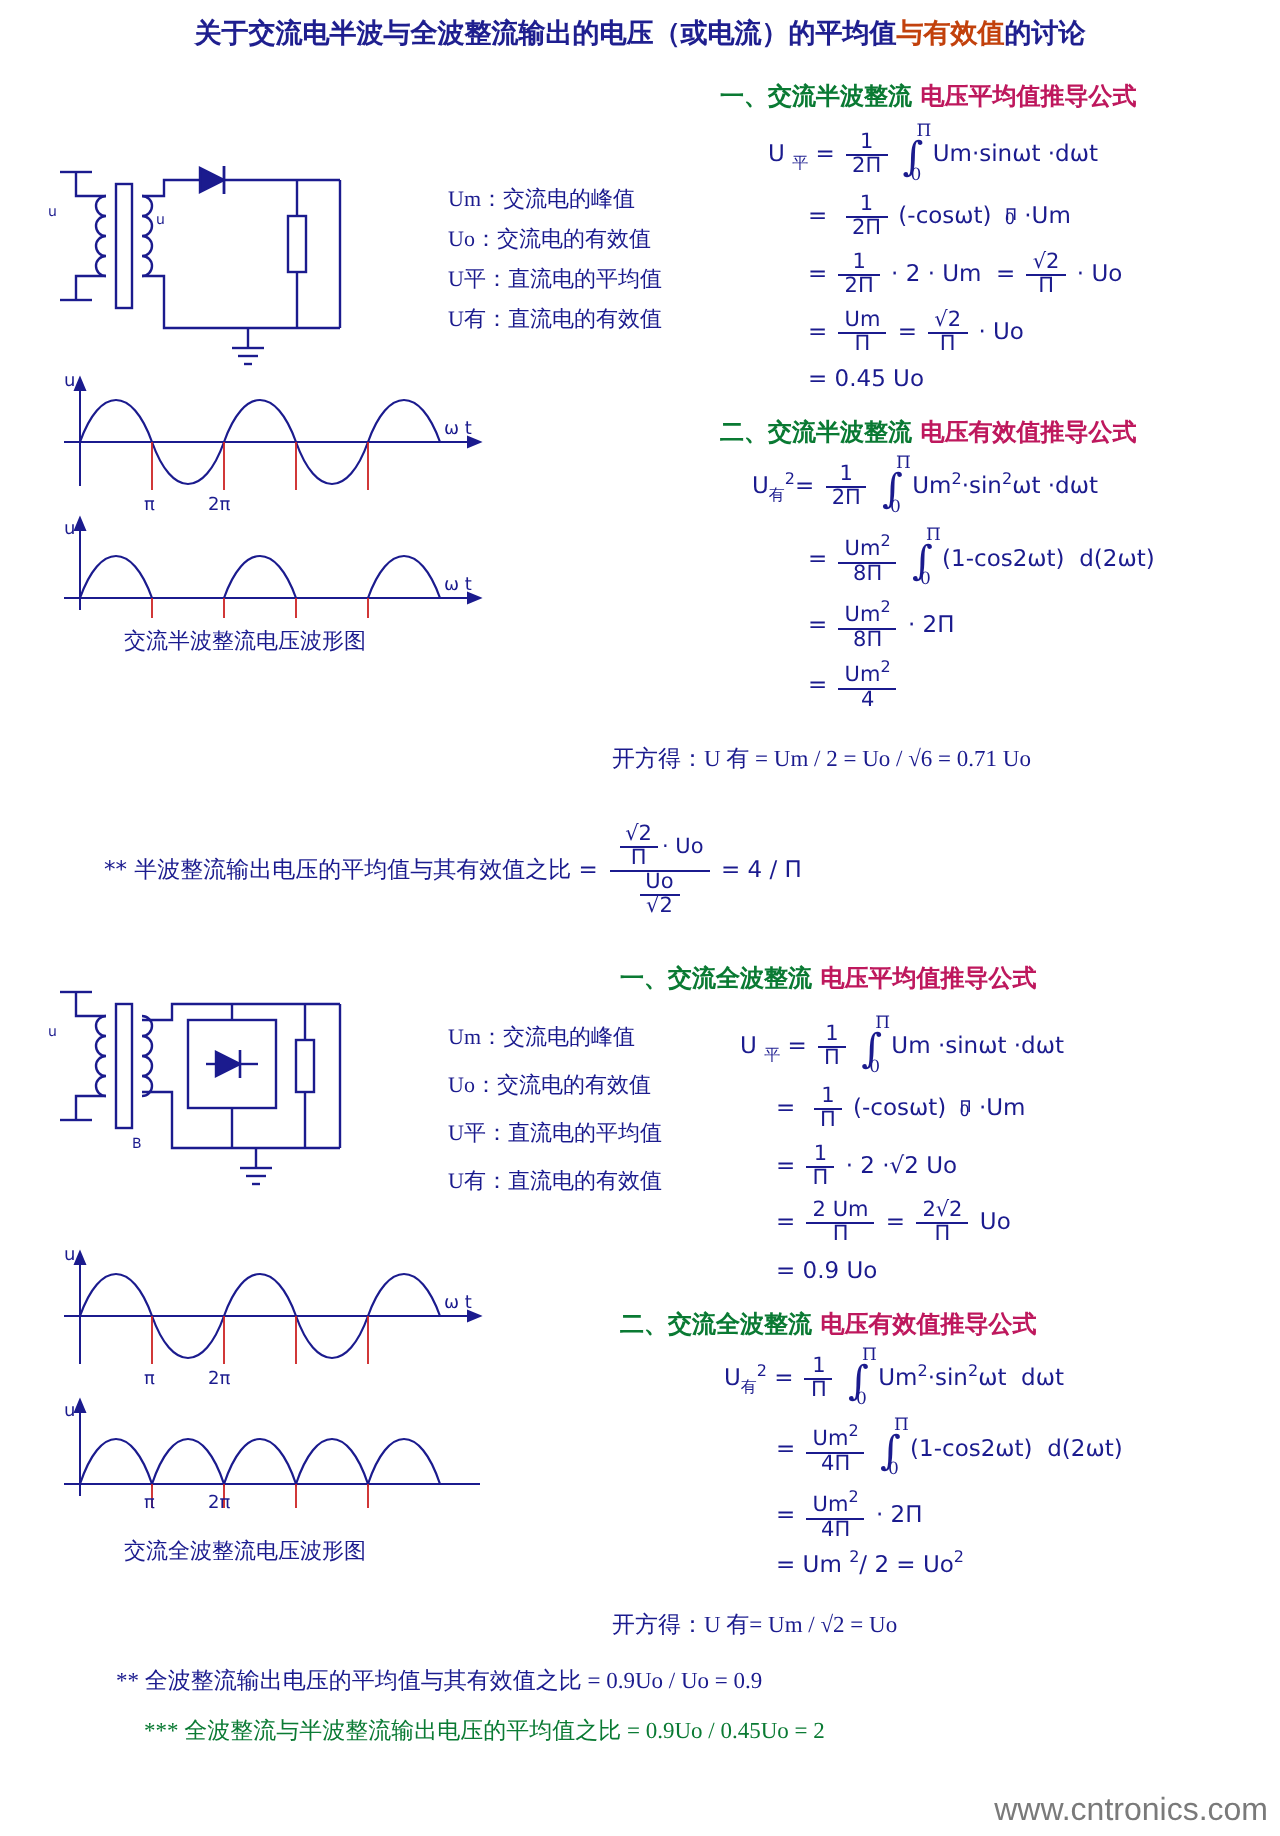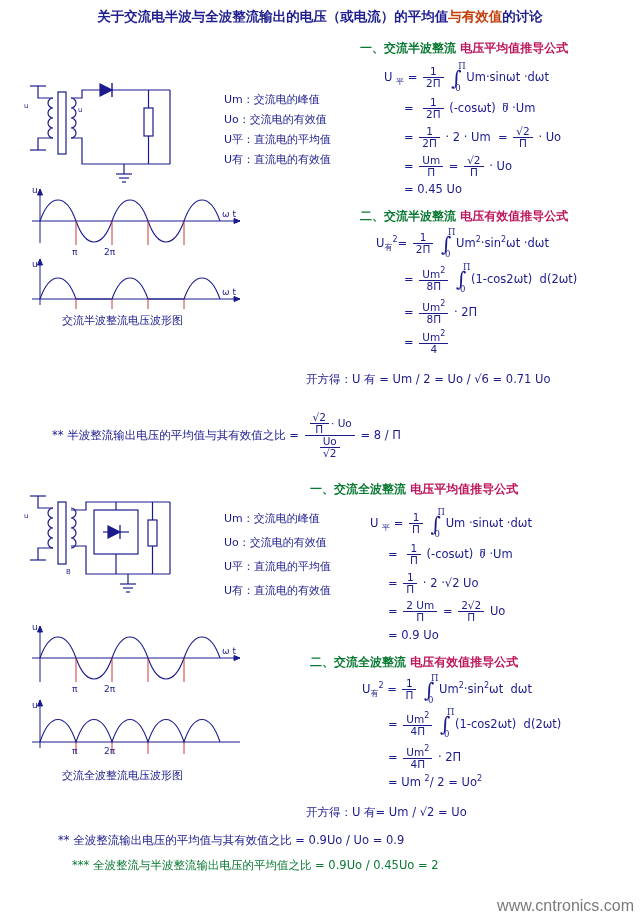--- a/index.html
+++ b/index.html
@@ -34,20 +34,21 @@
   }
   .title .hl {
     color: #c2410c;
   }
   
   .txt {
     position: absolute;
     font-size: 11px;
     color: #1b1b8e;
     white-space: nowrap;
+    font-family: Liberation Serif, serif;
   }
   .green { color: #0a7a33; margin-left: 24px; }
 
   .heading {
     position: absolute;
     font-size: 12px;
     font-weight: bold;
     color: #0a7a33;
     white-space: nowrap;
   }
@@ -303,21 +304,21 @@
   </div>
 
   <div class="txt" style="left:306px; top:372px; font-size:11.5px;">开方得：U 有 = Um / 2   = Uo / √6 = 0.71 Uo</div>
 
   <div class="frm" style="left:52px; top:412px; font-size:11.5px;">
     <span>** 半波整流输出电压的平均值与其有效值之比 =</span>
     <span class="frac" style="font-size:11px;">
       <span class="num"><span class="frac"><span class="num">√2</span><span class="den">Π</span></span>· Uo</span>
       <span class="den"><span class="frac"><span class="num">Uo</span><span class="den">√2</span></span></span>
     </span>
-    <span>= 8 / Π</span>
+    <span>= 4 / Π</span>
   </div>
 
   <div class="diagram" style="left:20px; top:488px;">
     <svg width="180" height="110" viewBox="0 0 180 110">
       <g stroke="#1b1b8e" stroke-width="1.2" fill="none">
 
         <rect x="38" y="14" width="8" height="62" fill="none"></rect>
 
         <path d="M33,20 a5,5 0 1,0 0,10 a5,5 0 1,0 0,10 a5,5 0 1,0 0,10 a5,5 0 1,0 0,10"></path>
 

